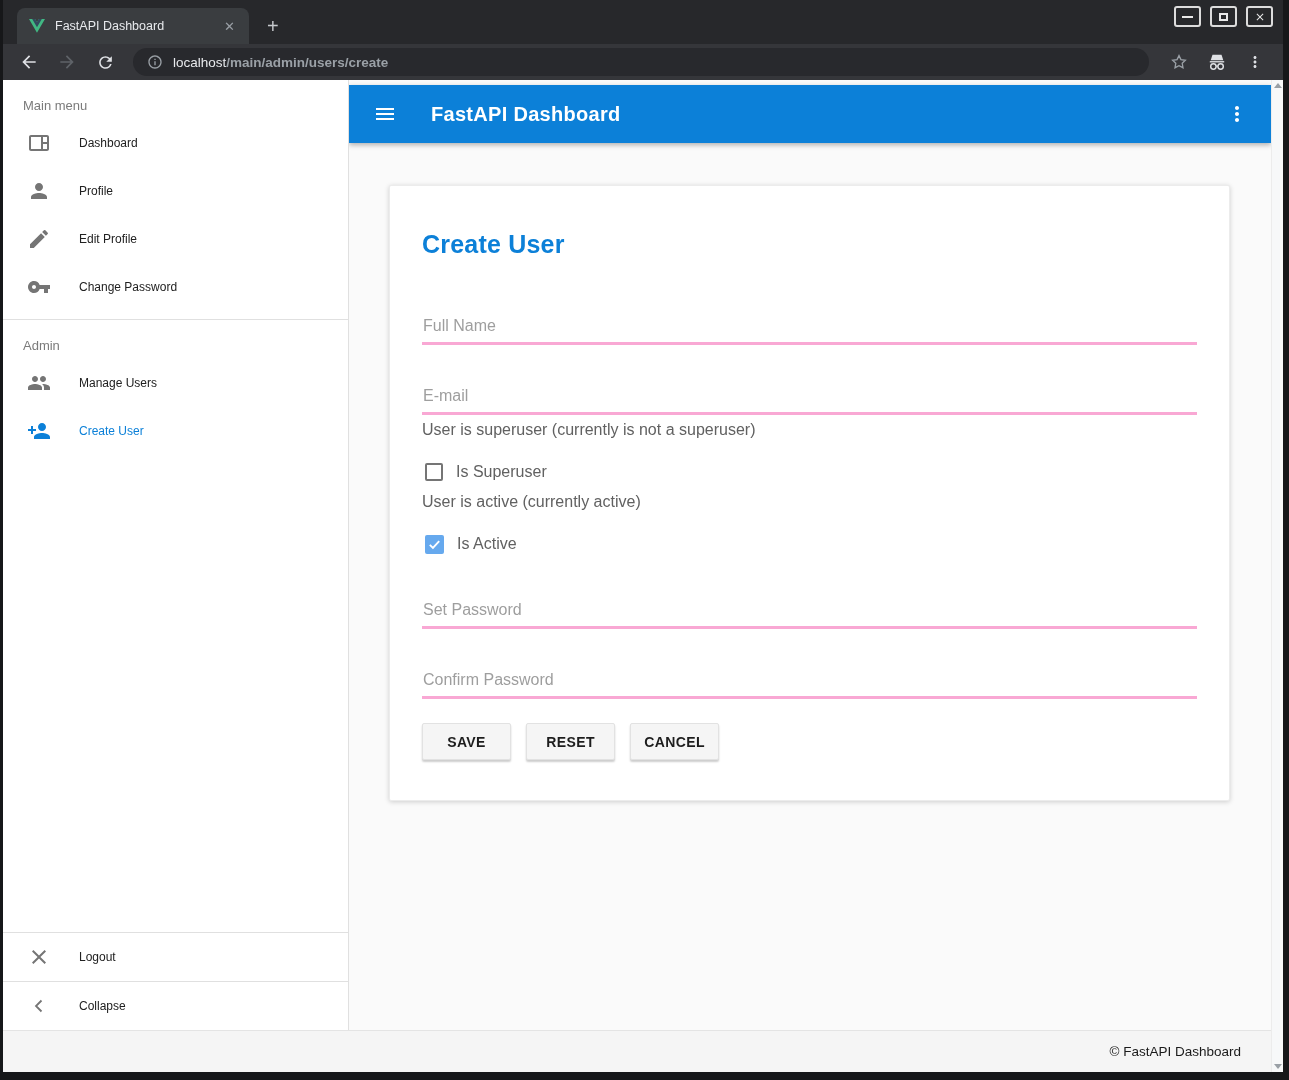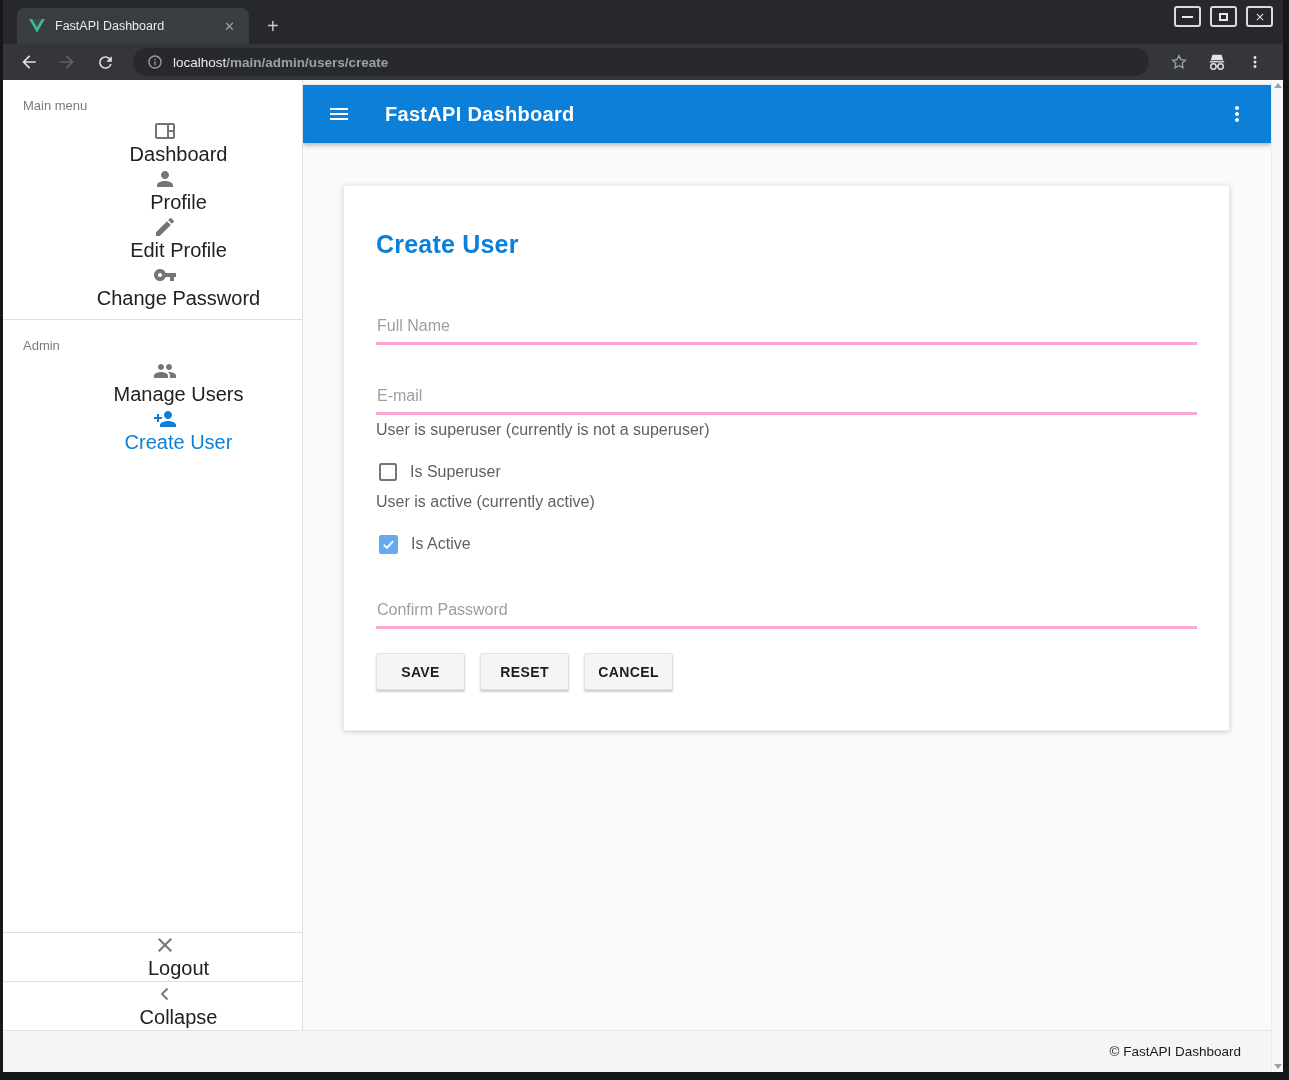--- a/index.html
+++ b/index.html
@@ -27,23 +27,23 @@
   .url-host { color:#e8eaed; }
   .url-path { color:#9aa0a6;font-weight:bold; }
   .tool-icon { margin:0 9px; display:flex; align-items:center; }
 
   
   .page { flex:1; display:flex; min-height:0; }
   .page-body { flex:1; display:flex; flex-direction:column; min-width:0; }
   .body-row { flex:1; display:flex; min-height:0; }
 
   
-  .sidebar { width:300px; background:#ffffff; border-right:1px solid #e0e0e0; display:flex; flex-direction:column; flex:0 0 auto; }
+  .sidebar { width:346px; background:#ffffff; border-right:1px solid #e0e0e0; display:flex; flex-direction:column; flex:0 0 auto; }
   .side-label { color:#7b7b7b; font-size:13px; padding:18px 0 6px 20px; }
-  .side-item { height:48px; display:flex; align-items:center; padding-left:24px; color:#212121; font-size:20px; cursor:pointer;flex-direction:column; }
+  .side-item { height:48px; display:flex; align-items:center; padding-left:24px; color:#212121; font-size:12px; cursor:pointer; }
   .side-item .ic { width:24px; height:24px; color:#757575; flex:0 0 auto; }
   .side-item .lbl { margin-left:28px; }
   .side-item.active { color:#0c80d8; }
   .side-item.active .ic { color:#0c80d8; }
   .divider { height:1px; background:#e0e0e0; margin-top:8px; }
   .divider.flat { margin-top:0; }
   .side-spacer { flex:1; }
   .ic svg { width:100%; height:100%; display:block; }
 
   
@@ -276,20 +276,23 @@
               <div class="cbrow">
                 <span class="cbox checked">
                   <svg viewBox="0 0 24 24">
                         <path fill="none" stroke="#ffffff" stroke-width="3" d="M4.5 12.5l5 5 10-11"></path>
                       </svg>
                 </span>
                 <span class="cblabel">Is Active</span>
               </div>
 
               <div class="tfield">
+                <input type="password" placeholder="Set Password" style="">
+              </div>
+              <div class="tfield">
                 <input type="password" placeholder="Confirm Password" style="">
               </div>
 
               <div class="btnrow">
                 <button class="btn">SAVE</button>
                 <button class="btn">RESET</button>
                 <button class="btn">CANCEL</button>
               </div>
             </div>
           </div>

